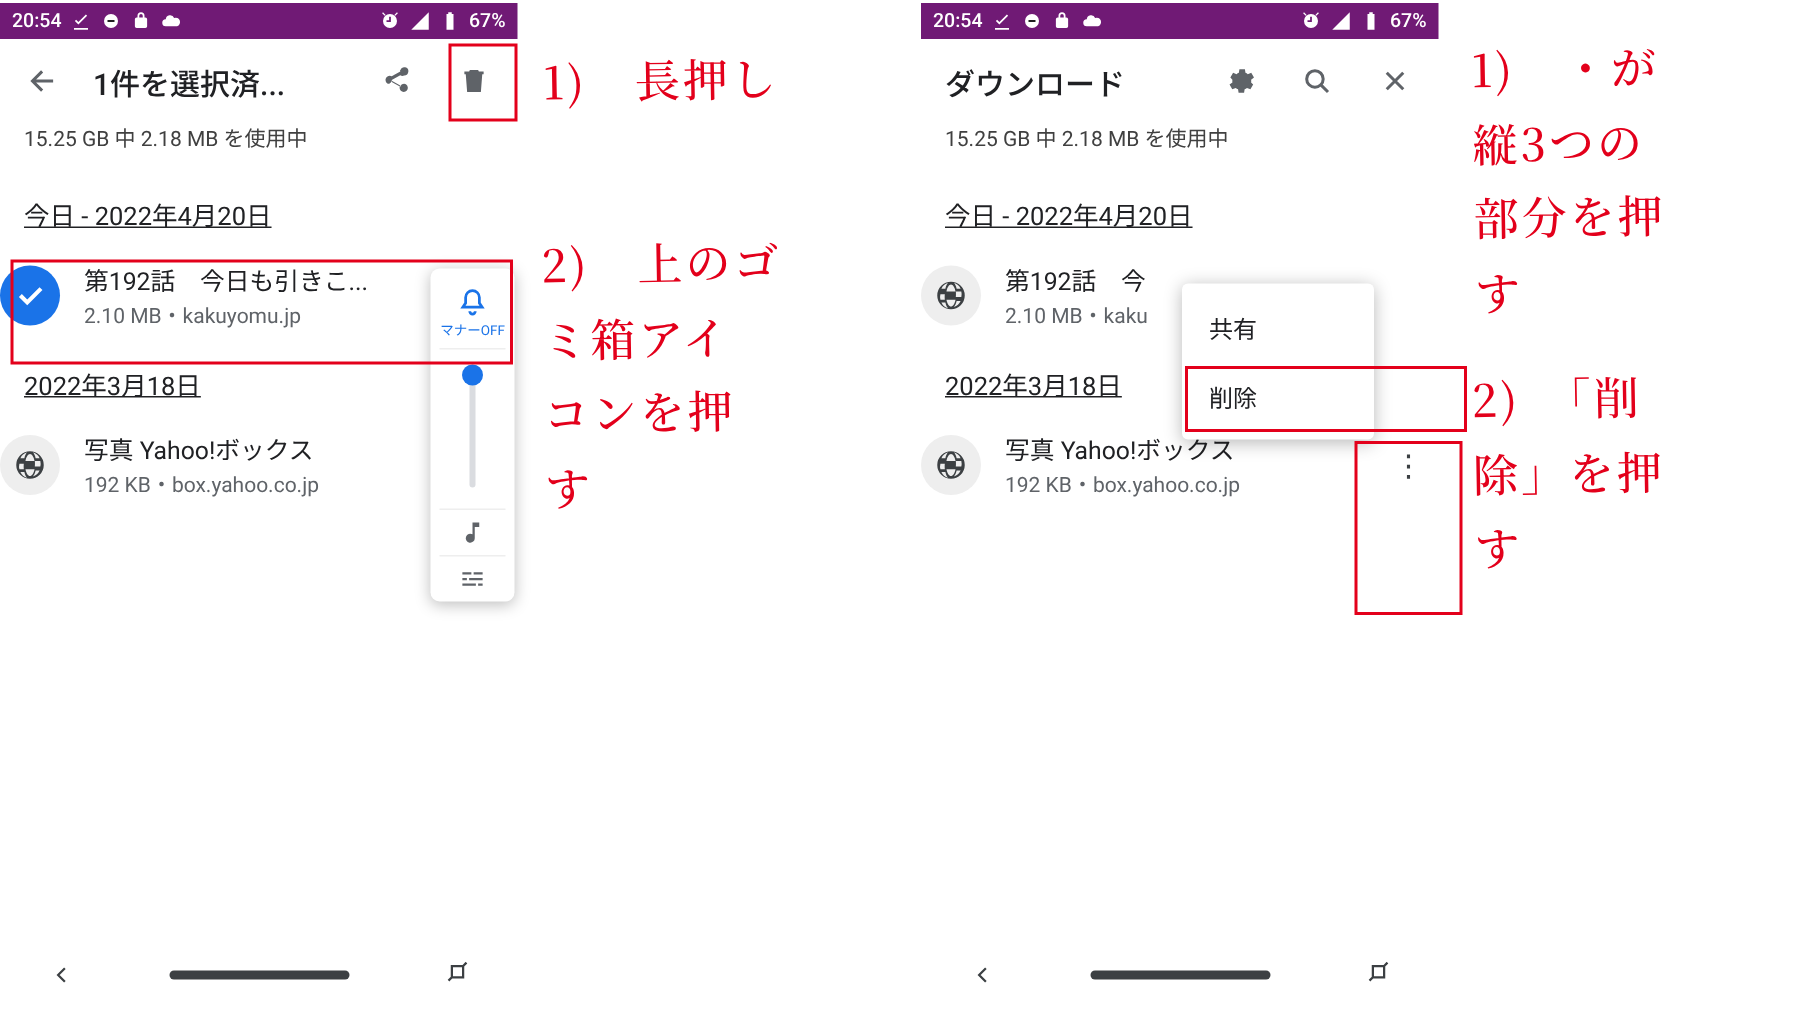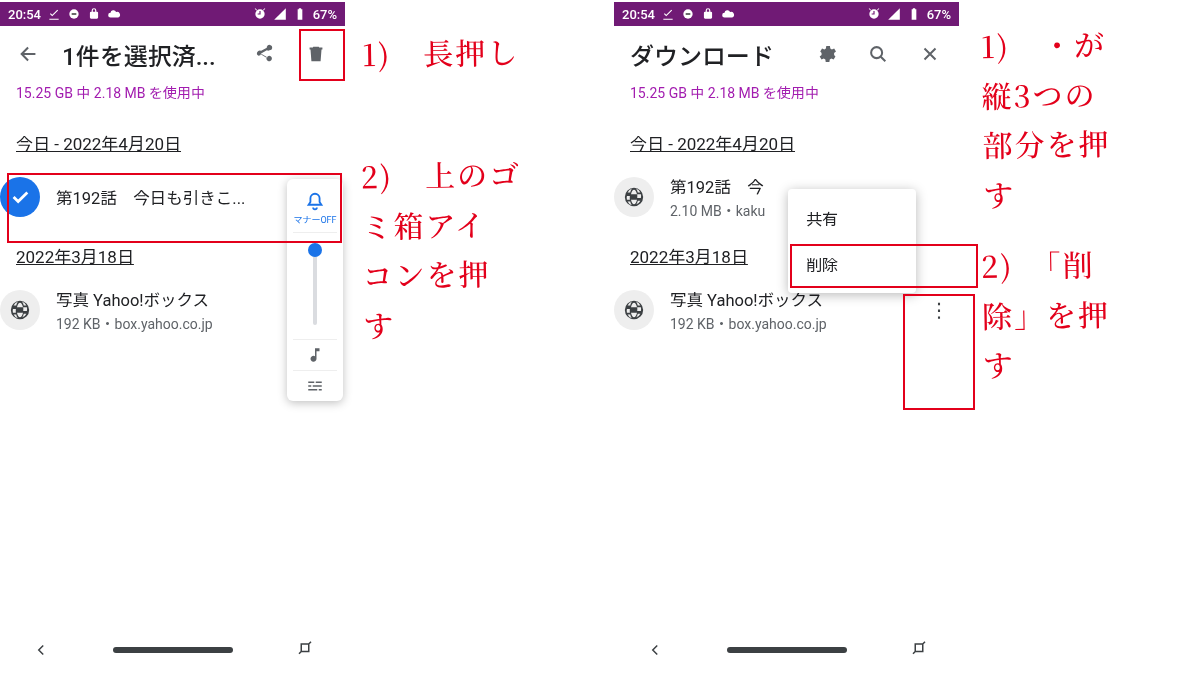--- a/index.html
+++ b/index.html
@@ -35,36 +35,36 @@
   .sb-icon { width: 14px; height: 14px; display:inline-block; }
   .appbar {
     height: 56px;
     display: flex;
     align-items: center;
     padding: 0 10px;
     gap: 14px;
   }
   .appbar .title {
     flex: 1;
-    font-size: 24px;
+    font-size: 20px;
     font-weight: 500;
     color: #202124;
     white-space: nowrap;
     overflow: hidden;
   }
   .iconbtn {
     width: 38px; height: 40px;
     display:flex; align-items:center; justify-content:center;
     color:#5f6368;
   }
   .iconbtn svg { width: 22px; height: 22px; }
   .storage {
     padding: 0 16px 14px 16px;
     font-size: 14px;
-    color: #a21caf;
+    color: #404040;
   }
   .section-date {
     padding: 14px 16px 10px 16px;
     font-size: 17px;
     color: #202124;
     text-decoration: underline;
   }
   .row {
     display:flex;
     align-items:center;
@@ -203,20 +203,21 @@
   <div class="section-date">今日 - 2022年4月20日</div>
 
   <div class="row">
     <div class="lead check">
       <svg width="22" height="22" viewBox="0 0 24 24" fill="none" stroke="white" stroke-width="3">
           <path d="M5 12l5 5L20 7"></path>
         </svg>
     </div>
     <div class="body">
       <div class="t1">第192話　今日も引きこ...</div>
+      <div class="t2">2.10 MB・kakuyomu.jp</div>
     </div>
   </div>
 
   <div class="section-date">2022年3月18日</div>
 
   <div class="row">
     <div class="lead globe">
       <svg width="22" height="22" viewBox="0 0 24 24" fill="currentColor">
           <path d="M12 2a10 10 0 100 20 10 10 0 000-20zm0 2c1.4 0 2.7 2.1 3.3 5H8.7C9.3 6.1 10.6 4 12 4zM4.3 11h3.2c-.1.7-.1 1.3-.1 2s0 1.3.1 2H4.3a8 8 0 010-4zm.7 6h2.9c.4 1.9 1.1 3.4 2 4.3A8 8 0 015 17zm2.9-10H5a8 8 0 014.9-4.3c-.9.9-1.6 2.4-2 4.3zM12 20c-1.4 0-2.7-2.1-3.3-5h6.6c-.6 2.9-1.9 5-3.3 5zm3.5-7c.1-.7.1-1.3.1-2s0-1.3-.1-2h4a8 8 0 010 4h-4zm-1.4 7.3c.9-.9 1.6-2.4 2-4.3H19a8 8 0 01-4.9 4.3zM16.1 7c-.4-1.9-1.1-3.4-2-4.3A8 8 0 0119 7h-2.9z"></path>
         </svg>

